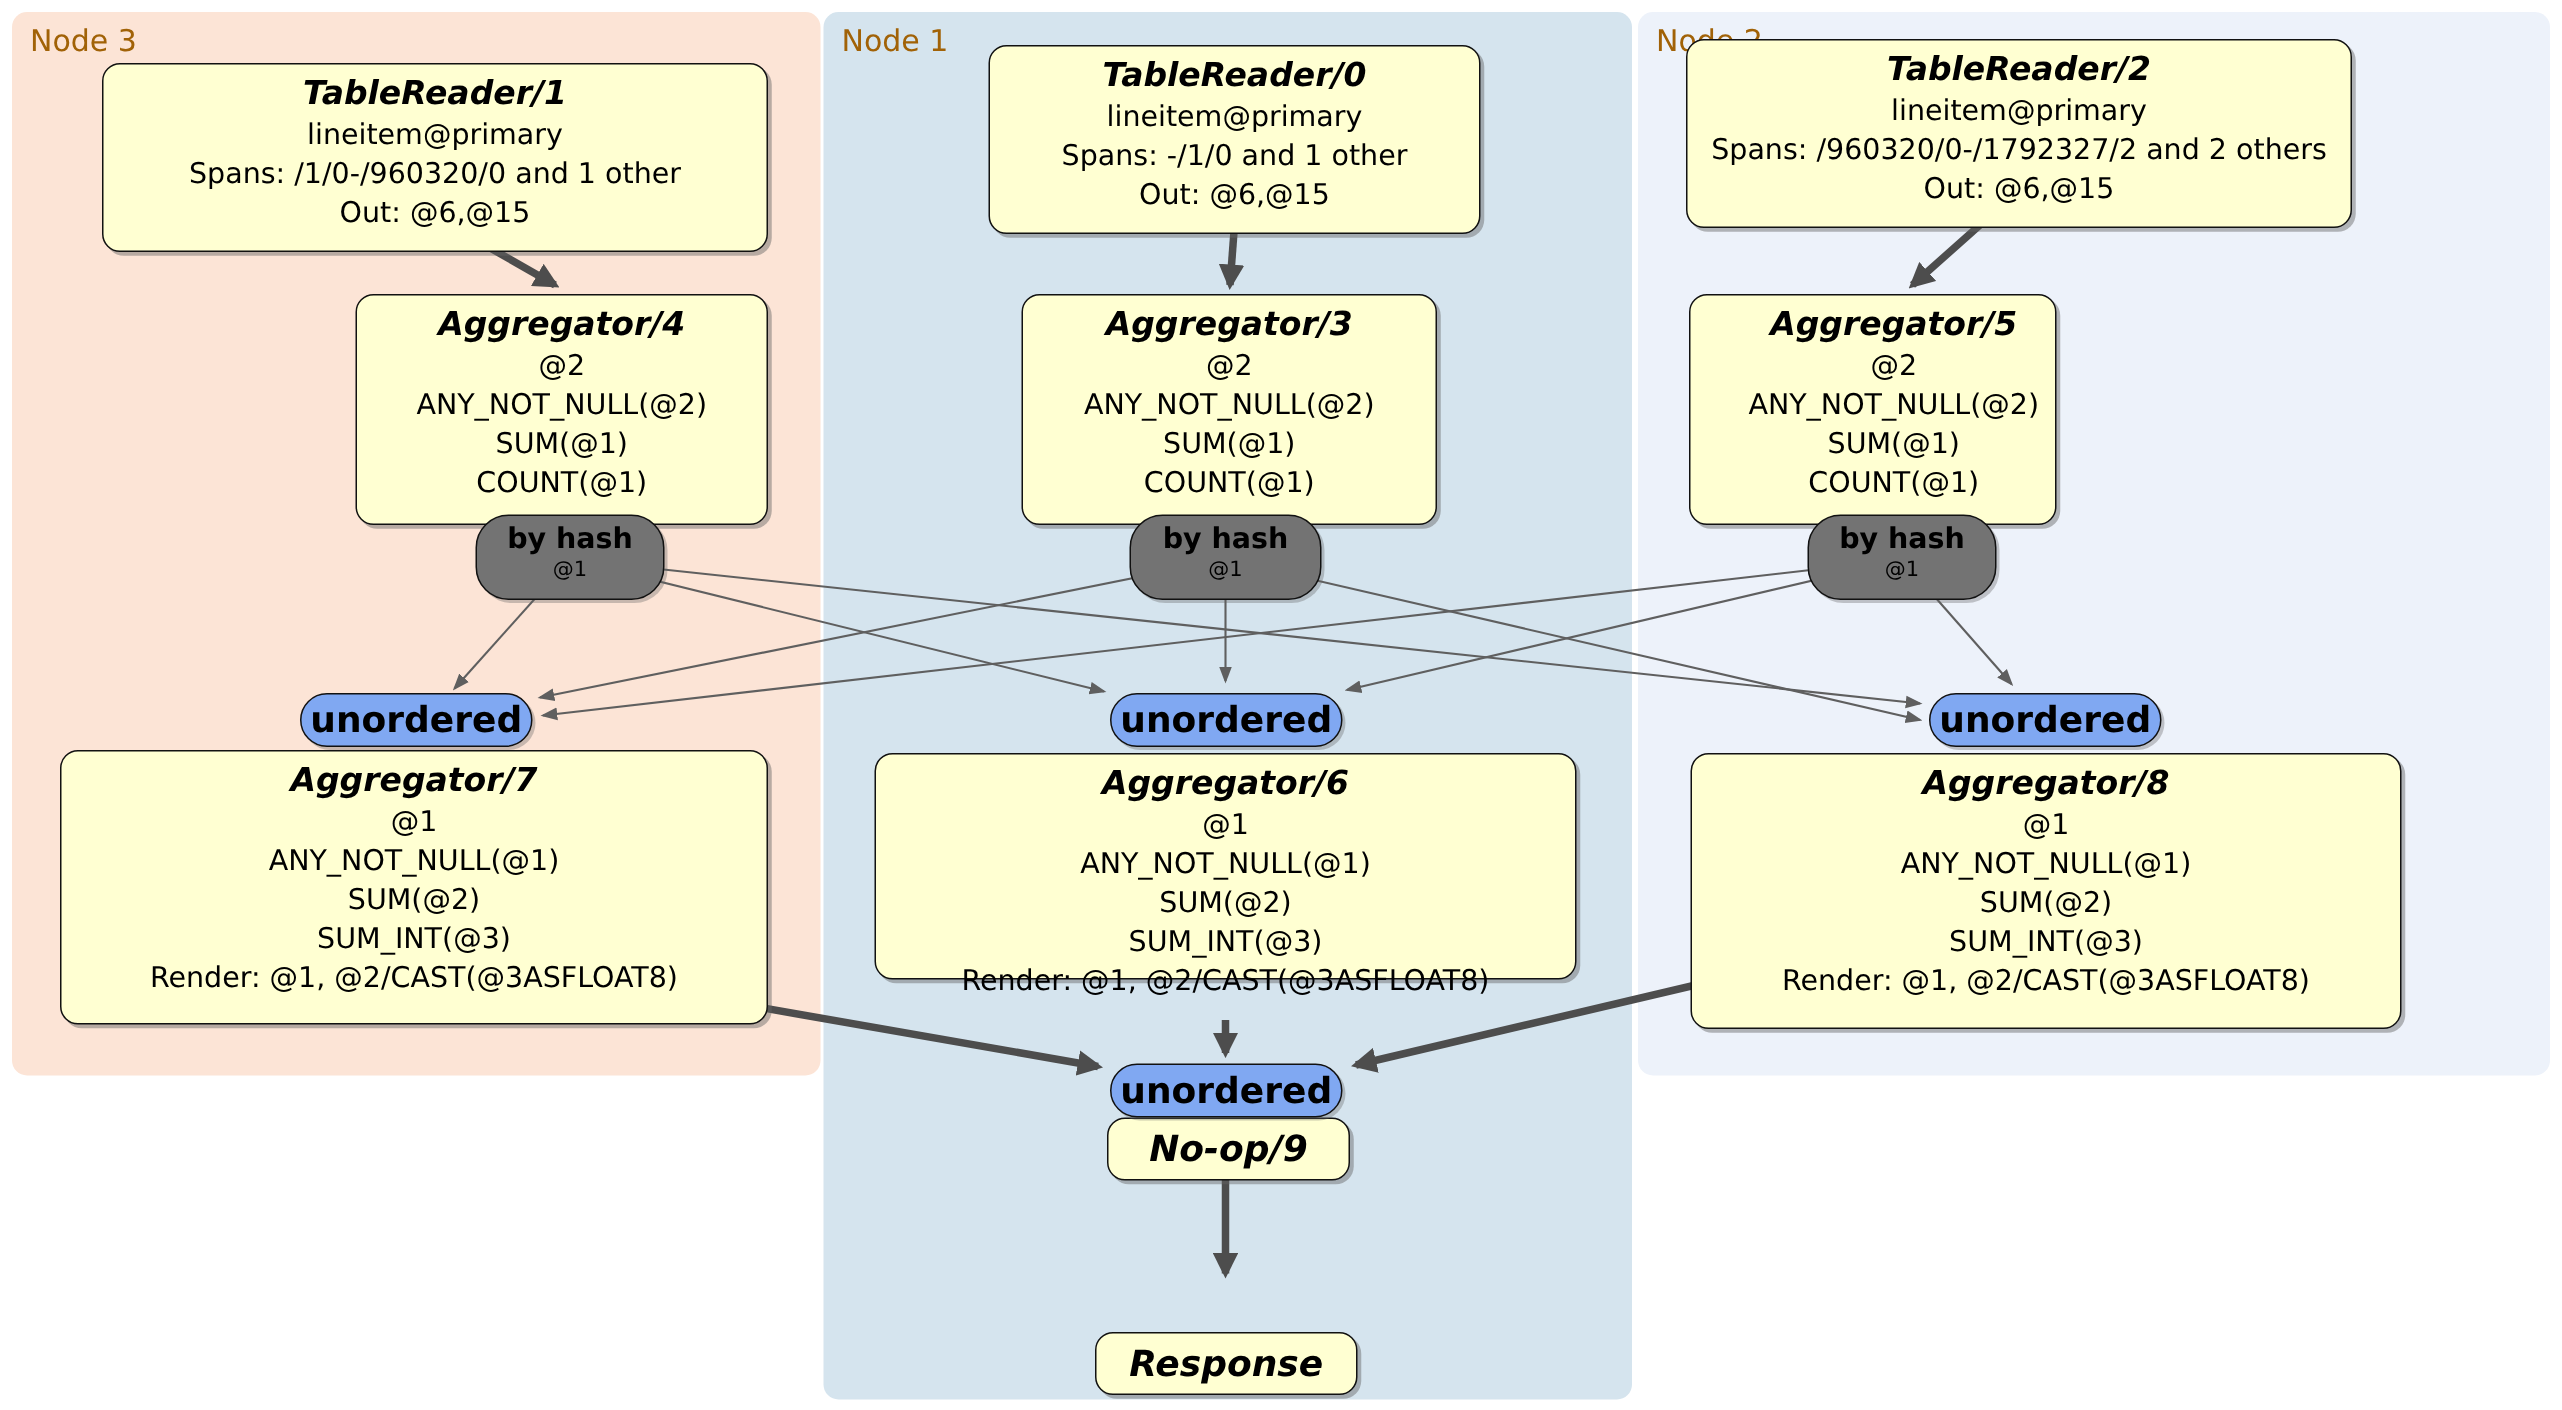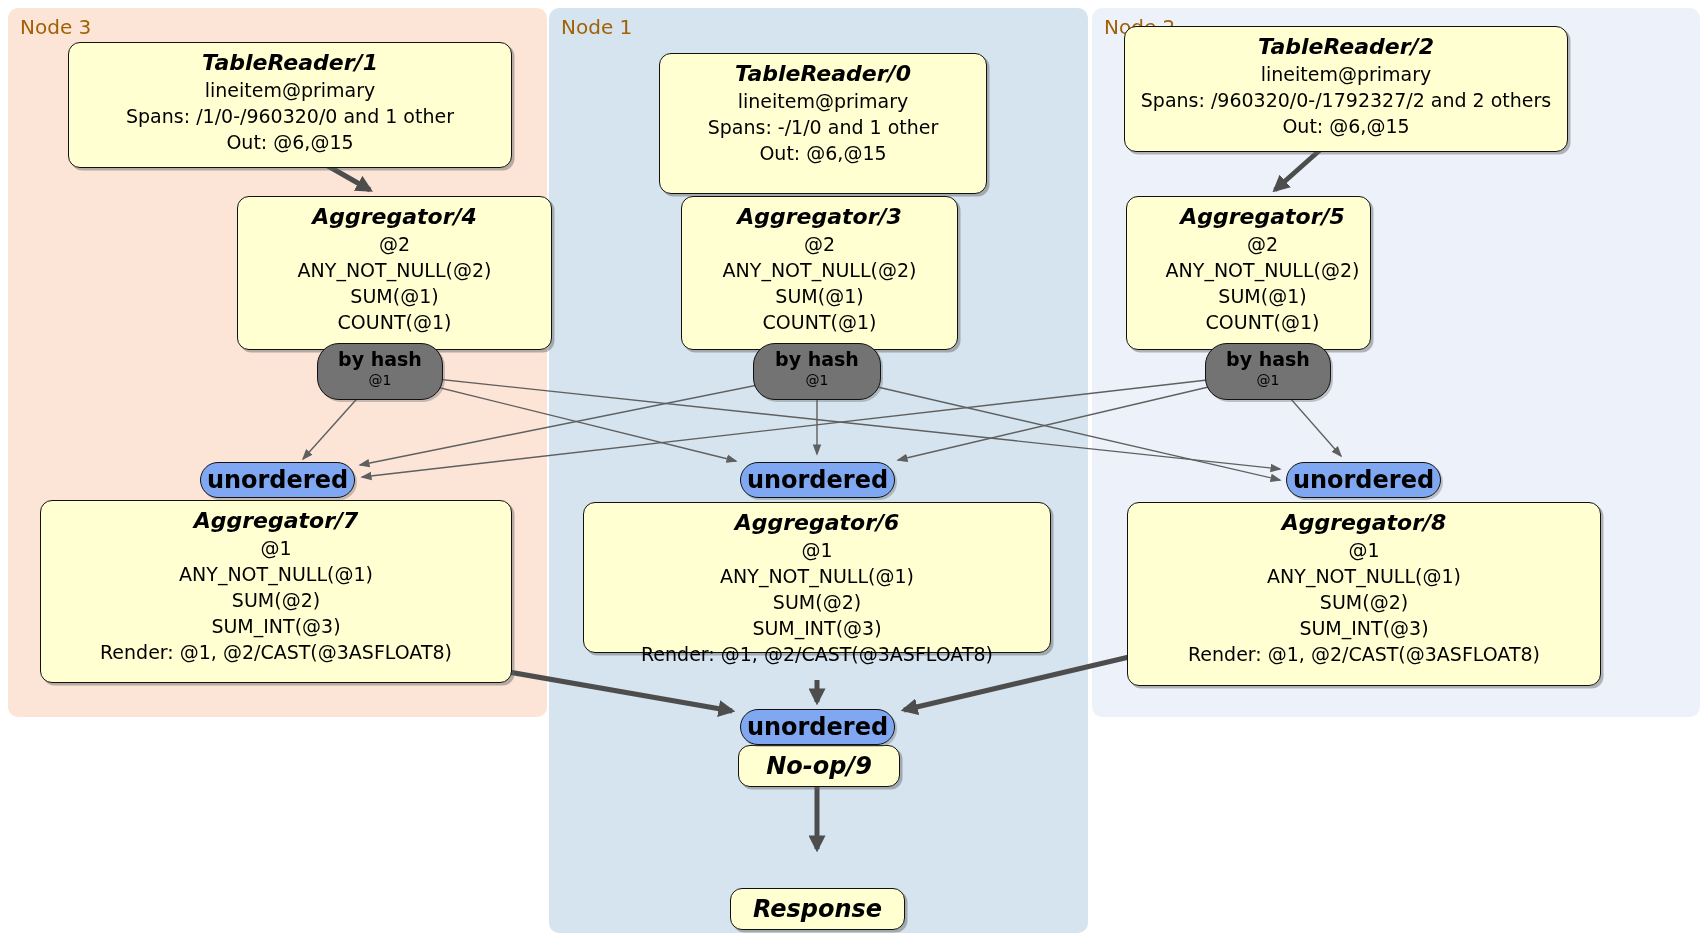--- a/index.html
+++ b/index.html
@@ -30,23 +30,23 @@
         box-sizing:border-box;box-shadow:2px 2px 0 rgba(100,100,100,0.35);}
   .sync .slabel{font-weight:bold;font-size:24px;}
 
   
   #panel-node3{left:8px;top:8px;width:539px;height:709px;background:#fce4d6;}
   #panel-node1{left:549px;top:8px;width:539px;height:925px;background:#d5e4ee;}
   #panel-node2{left:1092px;top:8px;width:608px;height:709px;background:#edf2fa;}
 
   
   #tr1{left:68px;top:42px;width:444px;height:126px;}
-  #tr0{left:659px;top:53px;width:328px;height:141px;}
+  #tr0{left:659px;top:30px;width:328px;height:126px;}
   #tr2{left:1124px;top:26px;width:444px;height:126px;}
-  #a4{left:237px;top:196px;width:315px;height:154px;}
+  #a4{left:237px;top:196px;width:275px;height:154px;}
   #a3{left:681px;top:196px;width:277px;height:154px;}
   #a5{left:1126px;top:196px;width:245px;height:154px;padding-left:28px;}
   #a7{left:40px;top:500px;width:472px;height:183px;}
   #a6{left:583px;top:502px;width:468px;height:151px;}
   #a8{left:1127px;top:502px;width:474px;height:184px;}
   #noop{left:738px;top:745px;width:162px;height:42px;}
   #resp{left:730px;top:888px;width:175px;height:42px;}
 
   
   #bh3{left:317px;top:343px;width:126px;height:57px;}

